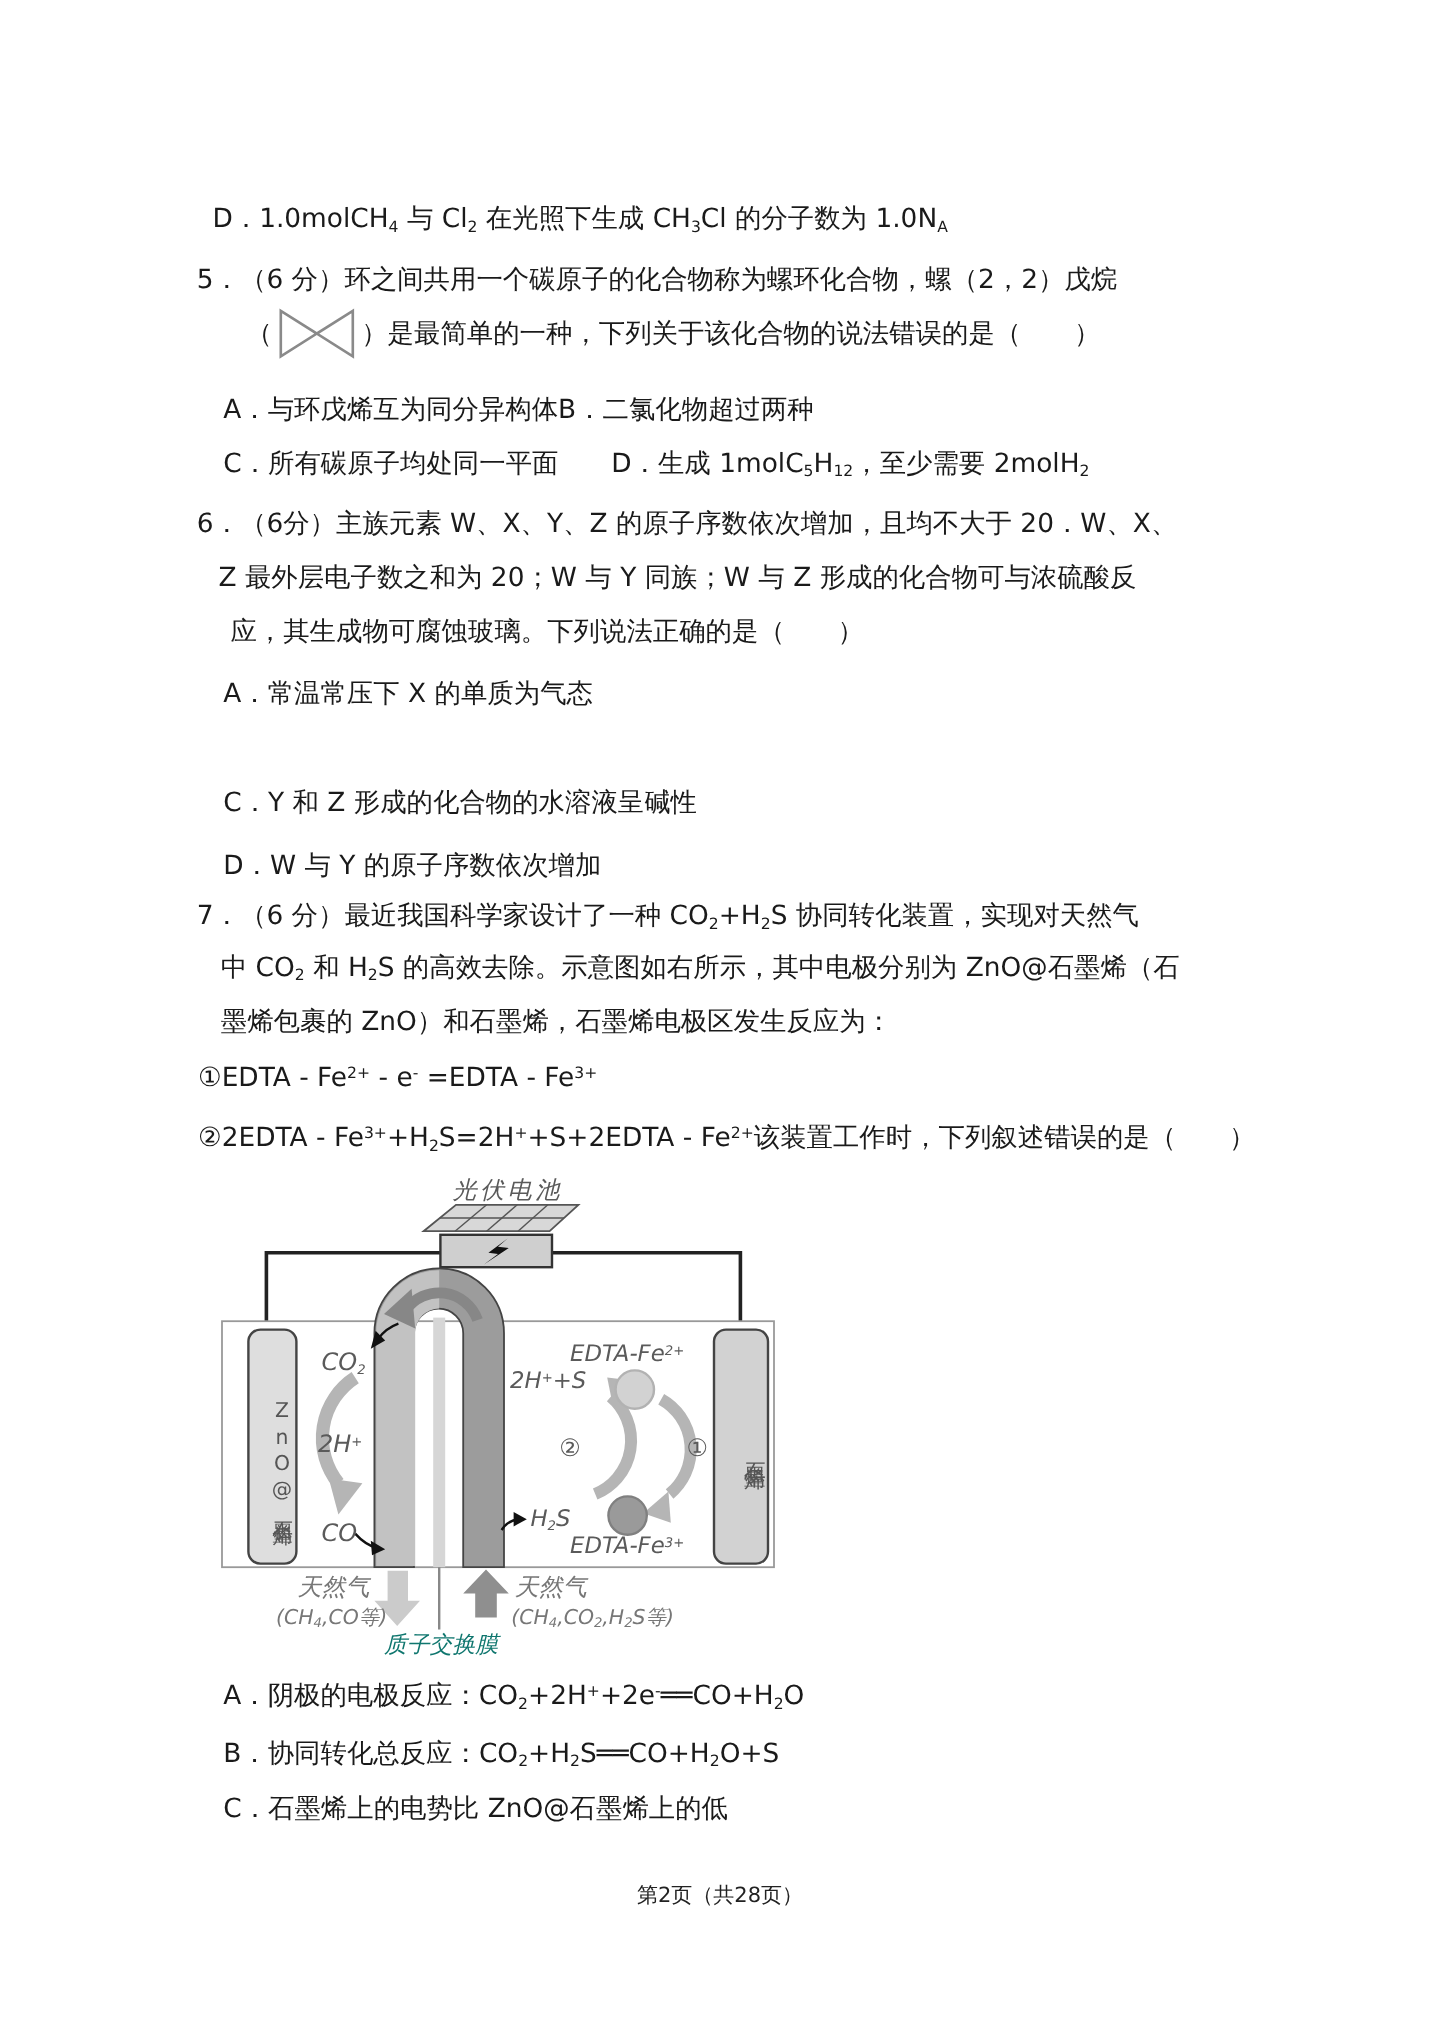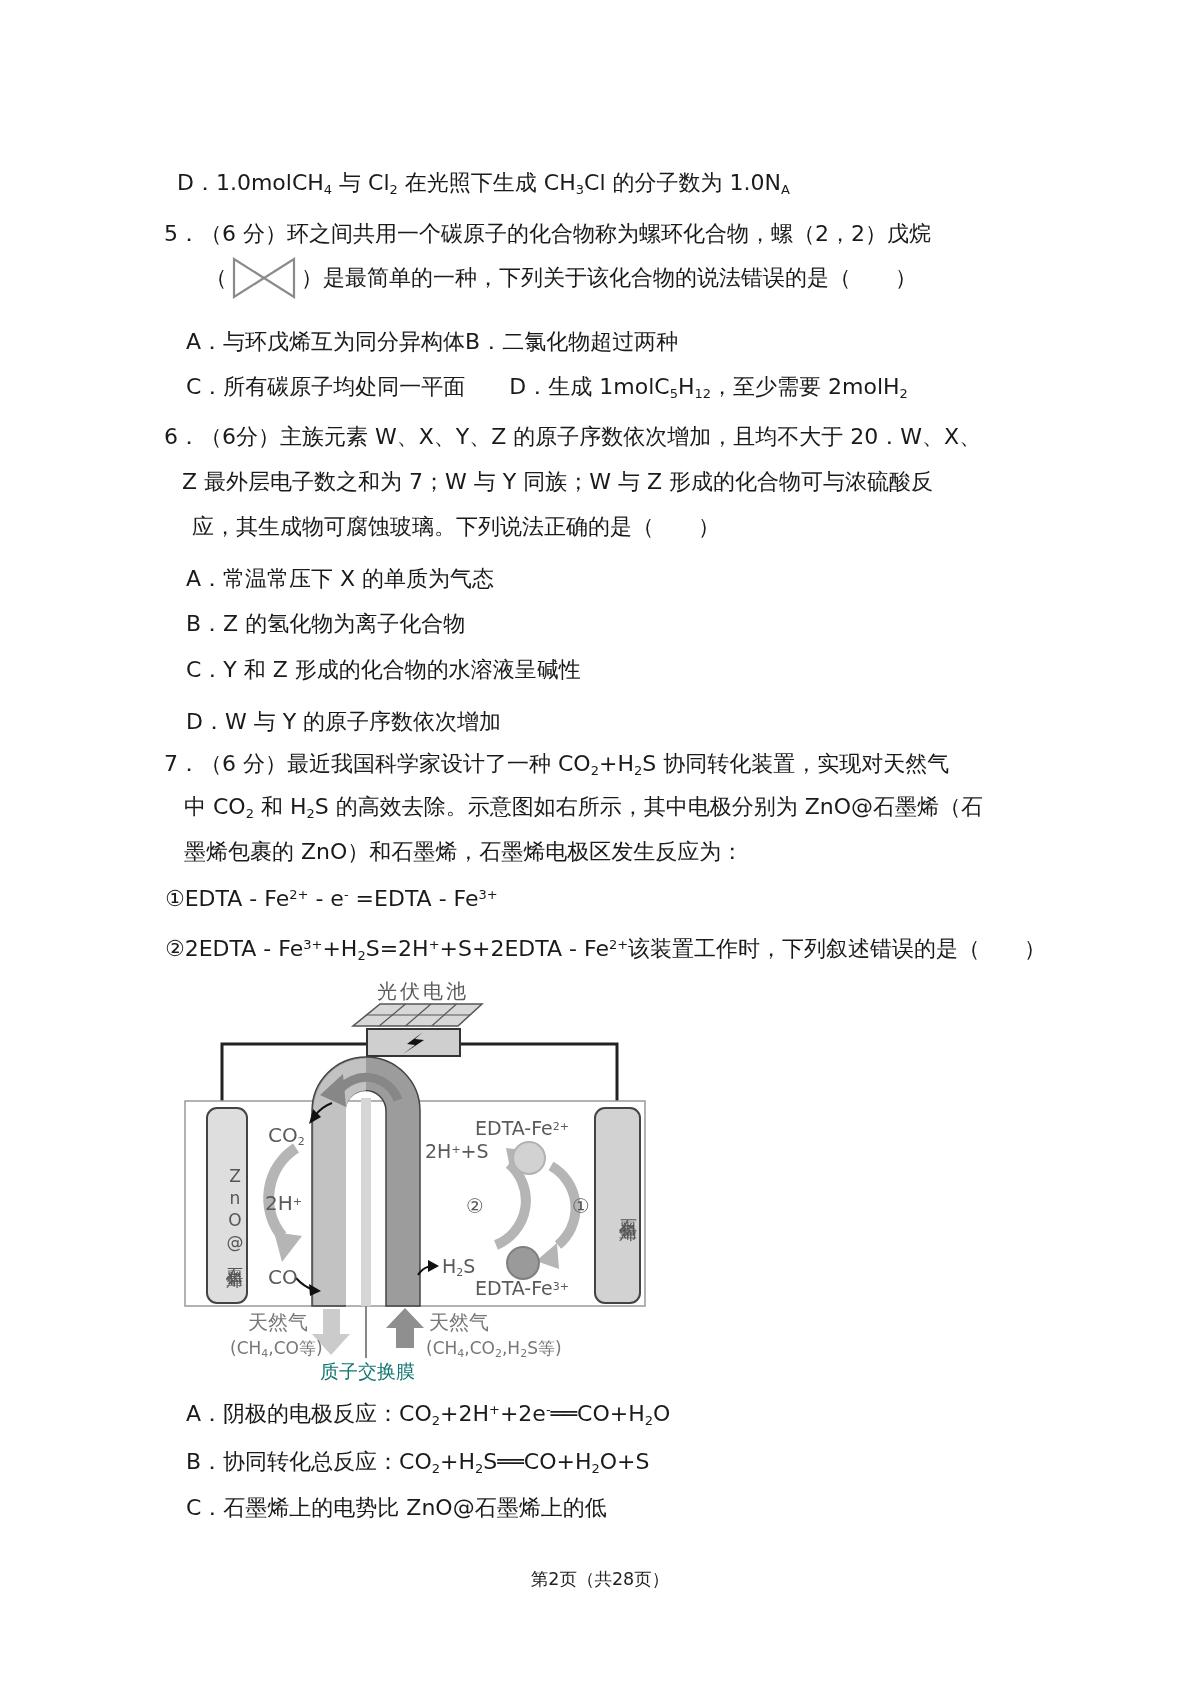--- a/index.html
+++ b/index.html
@@ -39,20 +39,21 @@
     left:180px; top:962px;
     width:480px; height:405px;
   }
   .diagram svg.shapes { position:absolute; left:0; top:0; }
   .dlabel {
     position:absolute;
     white-space:nowrap;
     color:#5a5a5a;
     font-size:19px;
     line-height:22px;
+    font-style:italic;
   }
   .dlabel sup { font-size:11px; line-height:0; vertical-align:5px; }
   .dlabel sub { font-size:11px; line-height:0; vertical-align:-3px; }
   .vlabel {
     position:absolute;
     writing-mode:vertical-rl;
     text-orientation:upright;
     text-align:center;
     color:#555;
     letter-spacing:2px;
@@ -80,24 +81,23 @@
       <polygon points="2,3 2,41 32,22" fill="none" stroke="#8a8a8a" stroke-width="2.2"></polygon>
       <polygon points="62,3 62,41 32,22" fill="none" stroke="#8a8a8a" stroke-width="2.2"></polygon>
     </svg>
     <span>）是最简单的一种，下列关于该化合物的说法错误的是（　　）</span>
   </div>
 
   <div class="line" style="left:186px;top:311px">A．与环戊烯互为同分异构体B．二氯化物超过两种</div>
   <div class="line" style="left:186px;top:356px">C．所有碳原子均处同一平面　　D．生成 1molC<sub>5</sub>H<sub>12</sub>，至少需要 2molH<sub>2</sub></div>
 
   <div class="line" style="left:164px;top:406px">6．（6分）主族元素 W、X、Y、Z 的原子序数依次增加，且均不大于 20．W、X、</div>
-  <div class="line" style="left:182px;top:451px">Z 最外层电子数之和为 7；W 与 Y 同族；W 与 Z 形成的化合物可与浓硫酸反</div>
+  <div class="line" style="left:182px;top:451px">Z 最外层电子数之和为 20；W 与 Y 同族；W 与 Z 形成的化合物可与浓硫酸反</div>
   <div class="line" style="left:192px;top:496px">应，其生成物可腐蚀玻璃。下列说法正确的是（　　）</div>
   <div class="line" style="left:186px;top:548px">A．常温常压下 X 的单质为气态</div>
-  <div class="line" style="left:186px;top:593px">B．Z 的氢化物为离子化合物</div>
   <div class="line" style="left:186px;top:639px">C．Y 和 Z 形成的化合物的水溶液呈碱性</div>
   <div class="line" style="left:186px;top:691px">D．W 与 Y 的原子序数依次增加</div>
 
   <div class="line" style="left:164px;top:733px">7．（6 分）最近我国科学家设计了一种 CO<sub>2</sub>+H<sub>2</sub>S 协同转化装置，实现对天然气</div>
   <div class="line" style="left:184px;top:776px">中 CO<sub>2</sub> 和 H<sub>2</sub>S 的高效去除。示意图如右所示，其中电极分别为 ZnO@石墨烯（石</div>
   <div class="line" style="left:184px;top:821px">墨烯包裹的 ZnO）和石墨烯，石墨烯电极区发生反应为：</div>
   <div class="line" style="left:165px;top:868px">①EDTA - Fe<sup>2+</sup> - e<sup>-</sup> =EDTA - Fe<sup>3+</sup></div>
   <div class="line" style="left:165px;top:918px">②2EDTA - Fe<sup>3+</sup>+H<sub>2</sub>S=2H<sup>+</sup>+S+2EDTA - Fe<sup>2+</sup>该装置工作时，下列叙述错误的是（　　）</div>
 
   <div class="diagram">

